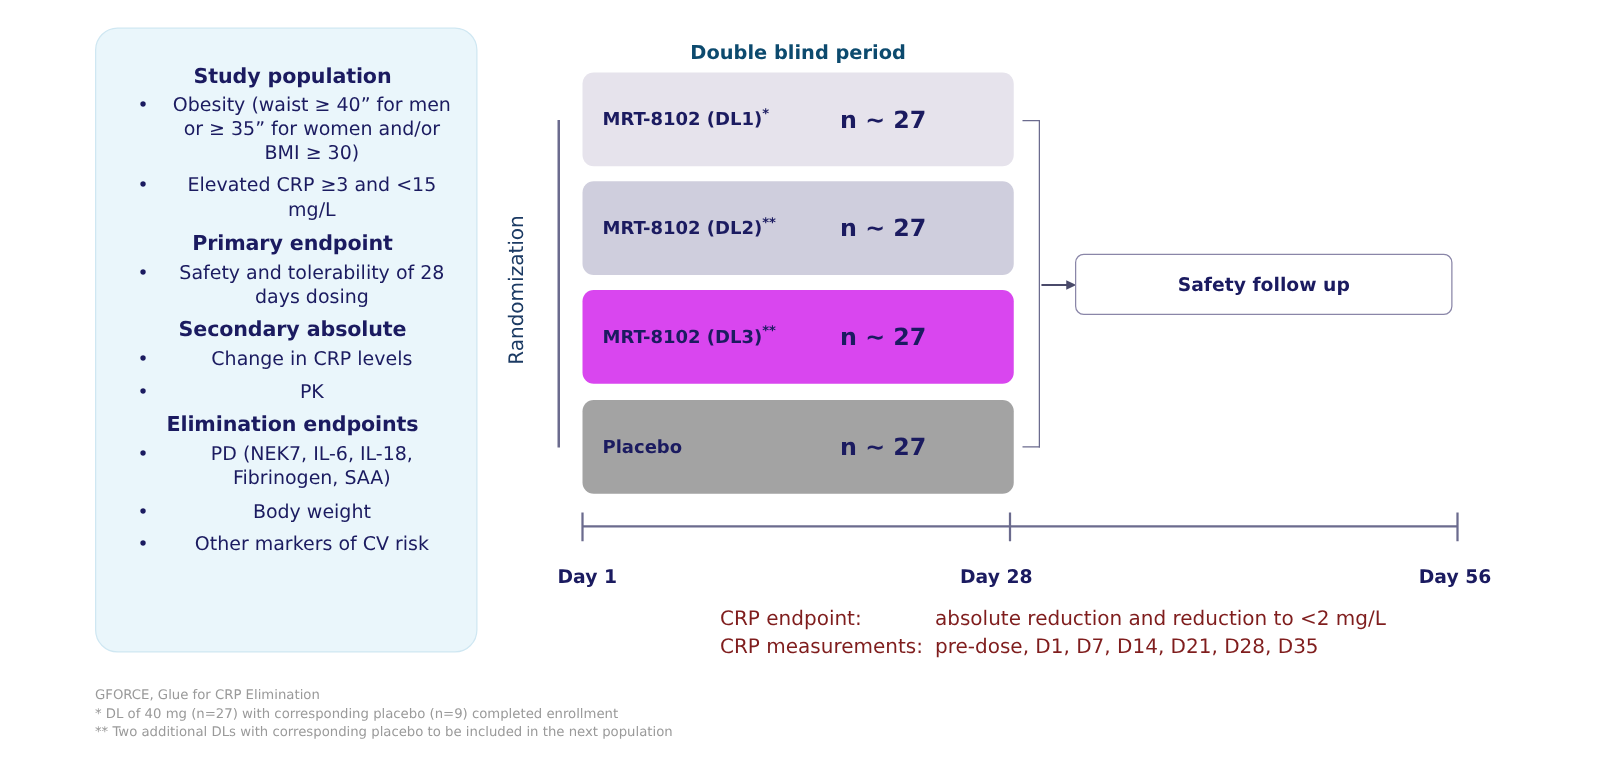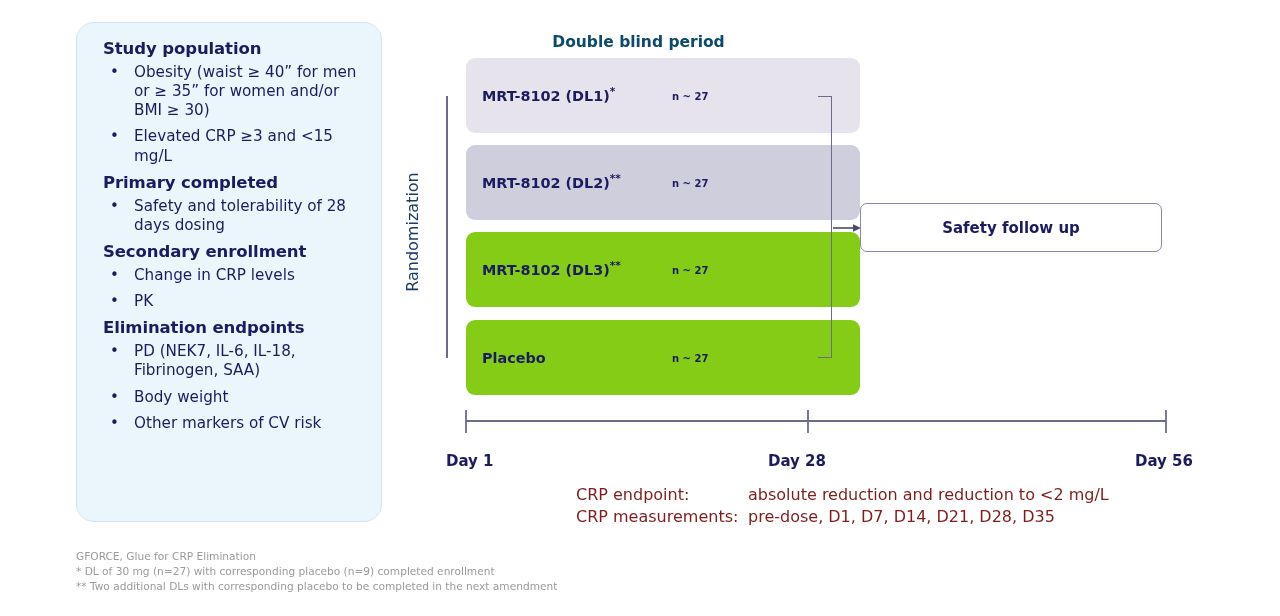--- a/index.html
+++ b/index.html
@@ -22,21 +22,22 @@
     left: 76px;
     top: 22px;
     width: 306px;
     height: 500px;
     background: #eaf6fb;
     border: 1px solid #cfe7f2;
     border-radius: 18px;
     box-sizing: border-box;
   }
   .panel-inner {
-    padding: 14px 16px 0 26px;
+    padding: 26px 16px 0 26px;
+    text-align: center;
   }
   .sec-head {
     font-weight: bold;
     font-size: 16.5px;
     color: #1b1b60;
     margin: 6px 0 5px 0;
     letter-spacing: -0.1px;
   }
   .sec-head:first-child { margin-top: 2px; }
   .blist {
@@ -69,21 +70,21 @@
     width: 345px;
     text-align: center;
     font-weight: bold;
     font-size: 15.5px;
     color: #0c4a6e;
   }
 
   .arm-box {
     position: absolute;
     left: 466px;
-    width: 394px;
+    width: 345px;
     border-radius: 9px;
     box-sizing: border-box;
   }
   .arm-label {
     position: absolute;
     left: 16px;
     top: 50%;
     transform: translateY(-50%);
     font-weight: bold;
     font-size: 14.4px;
@@ -94,21 +95,21 @@
     font-size: 10.5px;
     vertical-align: super;
     line-height: 0;
   }
   .arm-n {
     position: absolute;
     left: 206px;
     top: 50%;
     transform: translateY(-50%);
     font-weight: bold;
-    font-size: 10px;
+    font-size: 19px;
     color: #1b1b60;
     white-space: nowrap;
   }
 
   #arm-dl1 { top: 58px;  height: 75px;  background: #e6e3ec; }
   #arm-dl2 { top: 145px; height: 75px;  background: #cfcedd; text-align: right; }
   #arm-dl3 { top: 232px; height: 75px;  background: #c4b3c9; }
   #arm-pbo { top: 320px; height: 75px;  background: #8bd5e8; }
 
   
@@ -225,29 +226,29 @@
       <li>
         <span class="bullet">•</span>
         <span>Obesity (waist ≥ 40” for men or ≥ 35” for women and/or BMI ≥ 30)</span>
       </li>
       <li>
         <span class="bullet">•</span>
         <span>Elevated CRP ≥3 and &lt;15 mg/L</span>
       </li>
     </ul>
 
-    <div class="sec-head">Primary completed</div>
+    <div class="sec-head">Primary endpoint</div>
     <ul class="blist">
       <li>
         <span class="bullet">•</span>
         <span>Safety and tolerability of 28 days dosing</span>
       </li>
     </ul>
 
-    <div class="sec-head">Secondary enrollment</div>
+    <div class="sec-head">Secondary absolute</div>
     <ul class="blist">
       <li>
         <span class="bullet">•</span>
         <span>Change in CRP levels</span>
       </li>
       <li>
         <span class="bullet">•</span>
         <span>PK</span>
       </li>
     </ul>
@@ -279,26 +280,26 @@
 <div class="arm-box" id="arm-dl1" style="background: rgb(230, 227, 236);">
   <span class="arm-label"><span>MRT-8102 (DL1)</span><sup>*</sup></span>
   <span class="arm-n">n ~ 27</span>
 </div>
 
 <div class="arm-box" id="arm-dl2" style="background: rgb(207, 206, 221);">
   <span class="arm-label"><span>MRT-8102 (DL2)</span><sup>**</sup></span>
   <span class="arm-n">n ~ 27</span>
 </div>
 
-<div class="arm-box" id="arm-dl3" style="background: #84cc16;">
+<div class="arm-box" id="arm-dl3" style="background: #d946ef;">
   <span class="arm-label"><span>MRT-8102 (DL3)</span><sup>**</sup></span>
   <span class="arm-n">n ~ 27</span>
 </div>
 
-<div class="arm-box" id="arm-pbo" style="background: #84cc16;">
+<div class="arm-box" id="arm-pbo" style="background: #a3a3a3;">
   <span class="arm-label"><span>Placebo</span><sup></sup></span>
   <span class="arm-n">n ~ 27</span>
 </div>
 
 <div id="join-bracket"></div>
 
 <svg id="join-arrow" viewBox="0 0 28 14">
   <line x1="0" y1="7" x2="24" y2="7" stroke="#4a4a6a" stroke-width="1.6"></line>
   <polygon points="28,7 20,3.2 20,10.8" fill="#4a4a6a"></polygon>
 </svg>
@@ -328,15 +329,15 @@
     <tr>
       <td class="k">CRP measurements:</td>
       <td class="v">pre-dose, D1, D7, D14, D21, D28, D35</td>
     </tr>
   </tbody>
     </table>
 </div>
 
 <div id="footnotes">
   <div>GFORCE, Glue for CRP Elimination</div>
-  <div>* DL of 30 mg (n=27) with corresponding placebo (n=9) completed enrollment</div>
-  <div>** Two additional DLs with corresponding placebo to be completed in the next amendment</div>
+  <div>* DL of 40 mg (n=27) with corresponding placebo (n=9) completed enrollment</div>
+  <div>** Two additional DLs with corresponding placebo to be included in the next population</div>
 </div>
 
 </body></html>

